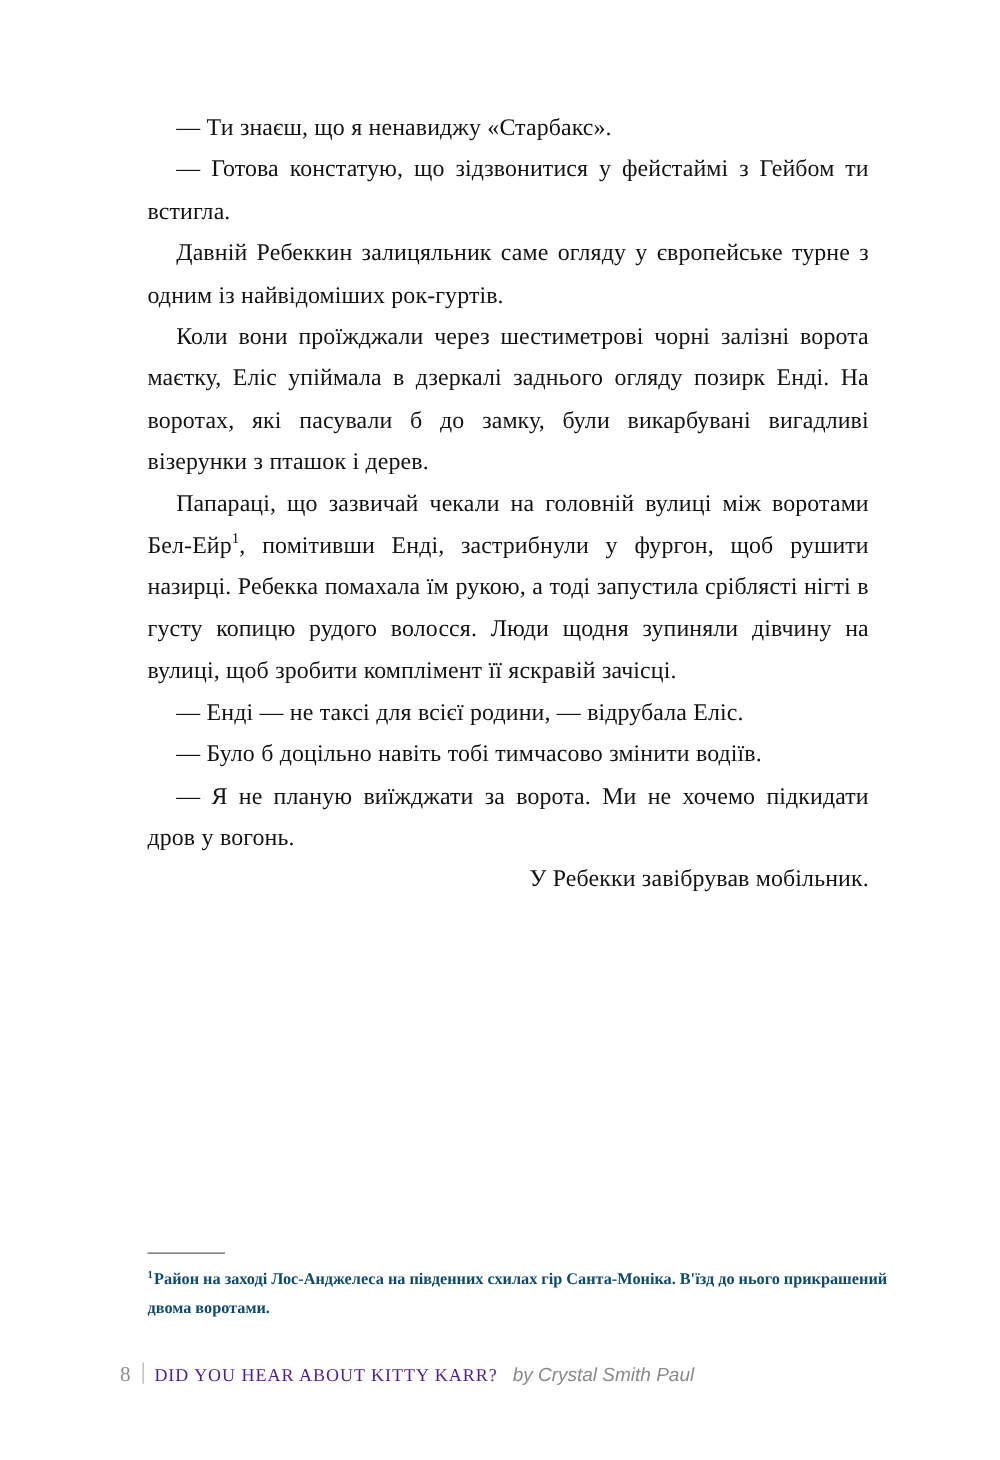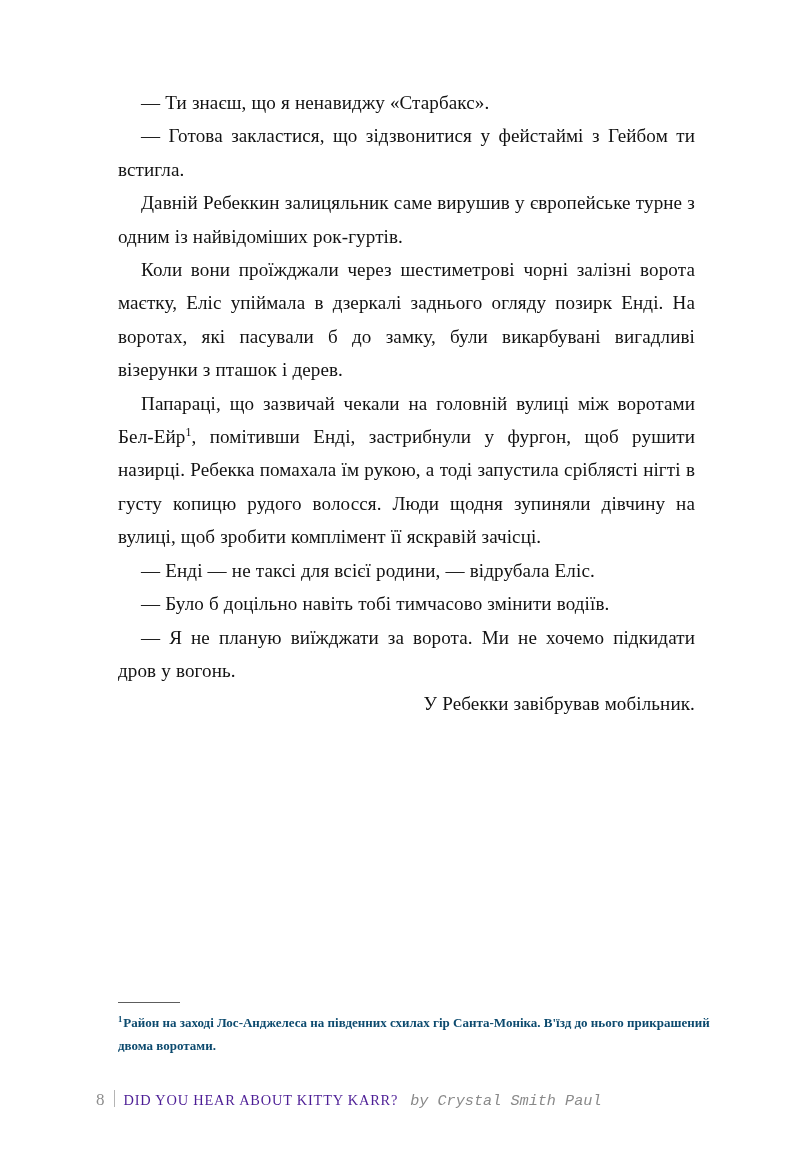--- a/index.html
+++ b/index.html
@@ -114,33 +114,33 @@
     letter-spacing: 0.055em;
     color: #4c1d95;
     font-family: "Liberation Serif", "DejaVu Serif", serif;
   }
 
   .footer-author {
     font-size: 15.2px;
     font-style: italic;
     color: #8a8a8a;
     margin-left: 12px;
-    font-family: Liberation Mono, monospace;
+    font-family: Liberation Sans, sans-serif;
   }
 </style>
 </head>
 <body>
 
 <div class="page">
 
   <div class="content">
 
     <p class="body-par">— Ти знаєш, що я ненавиджу «Старбакс».</p>
-    <p class="body-par">— Готова закластися, що зідзвонитися у фейстаймі з Гейбом ти встигла.</p>
-    <p class="body-par">Давній Ребеккин залицяльник саме вирушив у європейське турне з одним із найвідоміших рок-гуртів.</p>
+    <p class="body-par">— Готова констатую, що зідзвонитися у фейстаймі з Гейбом ти встигла.</p>
+    <p class="body-par">Давній Ребеккин залицяльник саме огляду у європейське турне з одним із найвідоміших рок-гуртів.</p>
     <p class="body-par">Коли вони проїжджали через шестиметрові чорні залізні ворота маєтку, Еліс упіймала в дзеркалі заднього огляду позирк Енді. На воротах, які пасували б до замку, були викарбувані вигадливі візерунки з пташок і дерев.</p>
 
     <p class="body-par"><span>Папараці, що зазвичай чекали на головній вулиці між воротами Бел-Ейр</span><sup class="fn-ref">1</sup><span>, помітивши Енді, застрибнули у фургон, щоб рушити назирці. Ребекка помахала їм рукою, а тоді запустила сріблясті нігті в густу копицю рудого волосся. Люди щодня зупиняли дівчину на вулиці, щоб зробити комплімент її яскравій зачісці.</span></p>
 
     <p class="body-par">— Енді — не таксі для всієї родини, — відрубала Еліс.</p>
     <p class="body-par">— Було б доцільно навіть тобі тимчасово змінити водіїв.</p>
     <p class="body-par">— Я не планую виїжджати за ворота. Ми не хочемо підкидати дров у вогонь.</p>
     <p class="body-par">У Ребекки завібрував мобільник.</p>
 
   </div>

